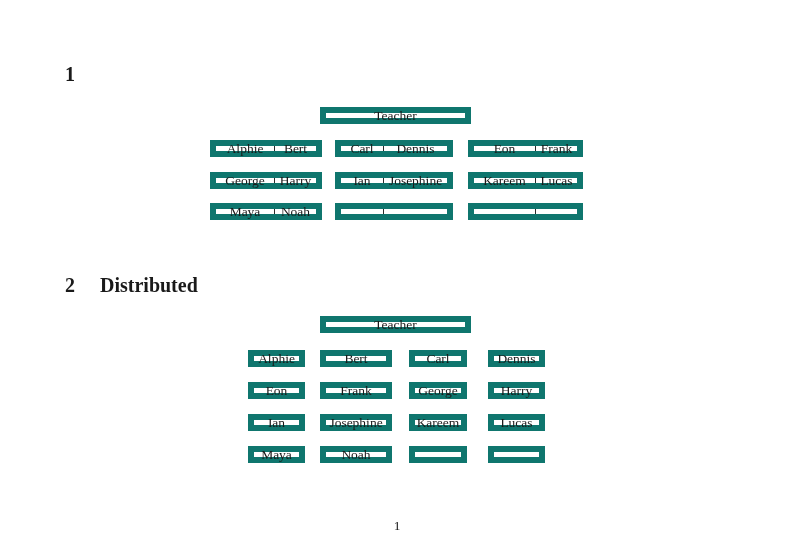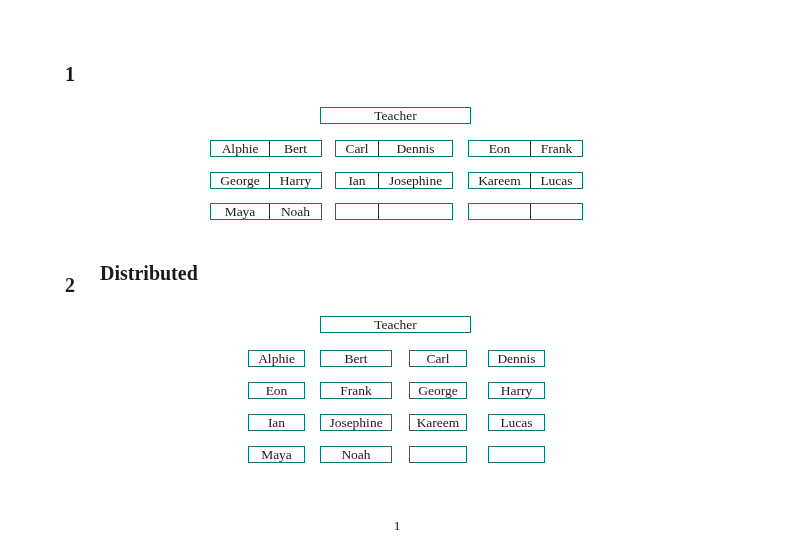--- a/index.html
+++ b/index.html
@@ -15,21 +15,21 @@
   .heading {
     position: absolute;
     font-size: 20px;
     font-weight: bold;
     line-height: 24px;
     white-space: nowrap;
   }
   .box {
     position: absolute;
     height: 17px;
-    border: 1px solid #0f766e;
+    border: 6px solid #0f766e;
     box-sizing: border-box;
     background: #ffffff;
     display: flex;
     align-items: center;
     justify-content: center;
     font-size: 13.5px;
     line-height: 15px;
     white-space: nowrap;
   }
   .pair { justify-content: flex-start; padding: 0; }
@@ -92,21 +92,21 @@
   <div class="box pair" style="left:335px; top:203px; width:118px">
     <span class="cell" style="width:42px"></span>
     <span class="cell right"></span>
   </div>
   <div class="box pair" style="left:468px; top:203px; width:115px">
     <span class="cell" style="width:61px"></span>
     <span class="cell right"></span>
   </div>
 
   <span class="heading" style="left:65px; top:273px">2</span>
-  <span class="heading" style="left:100px; top:261px">Distributed</span>
+  <span class="heading" style="left:100px; top:273px">Distributed</span>
 
   <div class="box" style="left:320px; top:316px; width:151px">Teacher</div>
 
   <div class="box" style="left:248px; top:350px; width:57px">Alphie</div>
   <div class="box" style="left:320px; top:350px; width:72px">Bert</div>
   <div class="box" style="left:409px; top:350px; width:58px">Carl</div>
   <div class="box" style="left:488px; top:350px; width:57px">Dennis</div>
 
   <div class="box" style="left:248px; top:382px; width:57px">Eon</div>
   <div class="box" style="left:320px; top:382px; width:72px">Frank</div>

